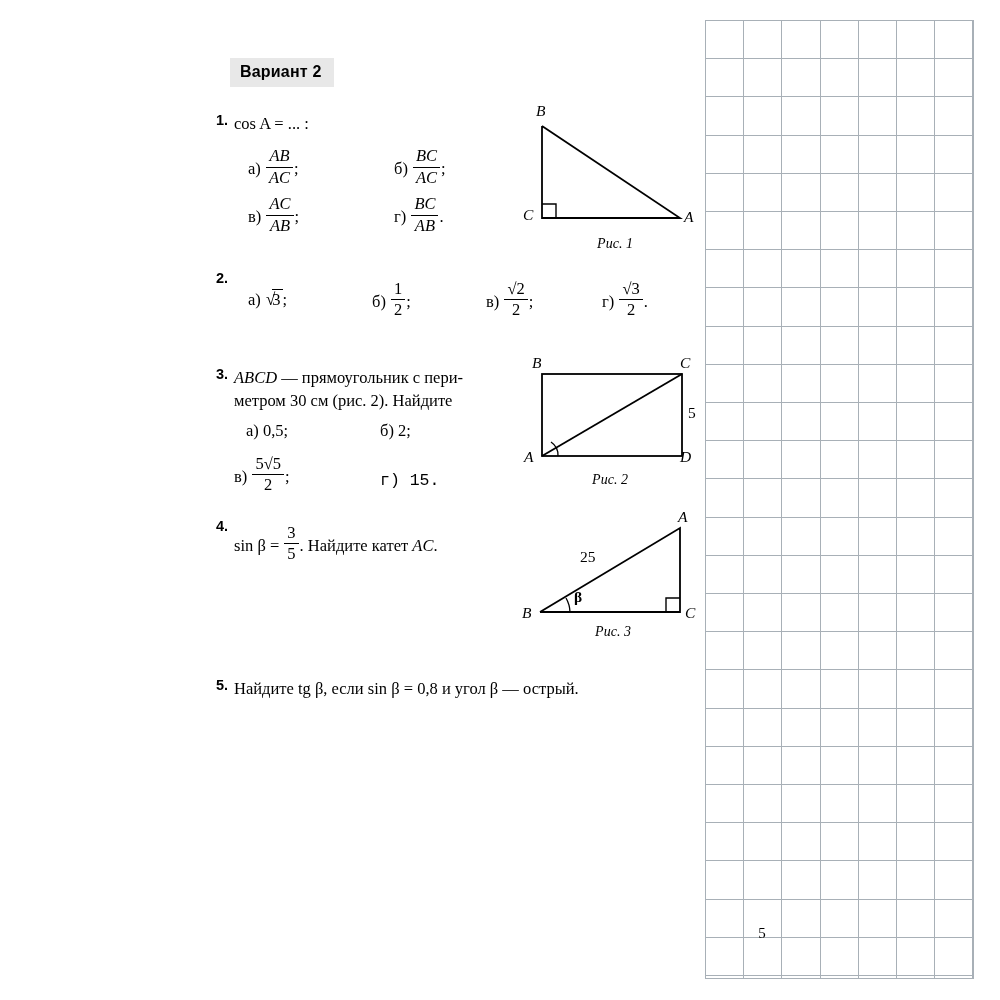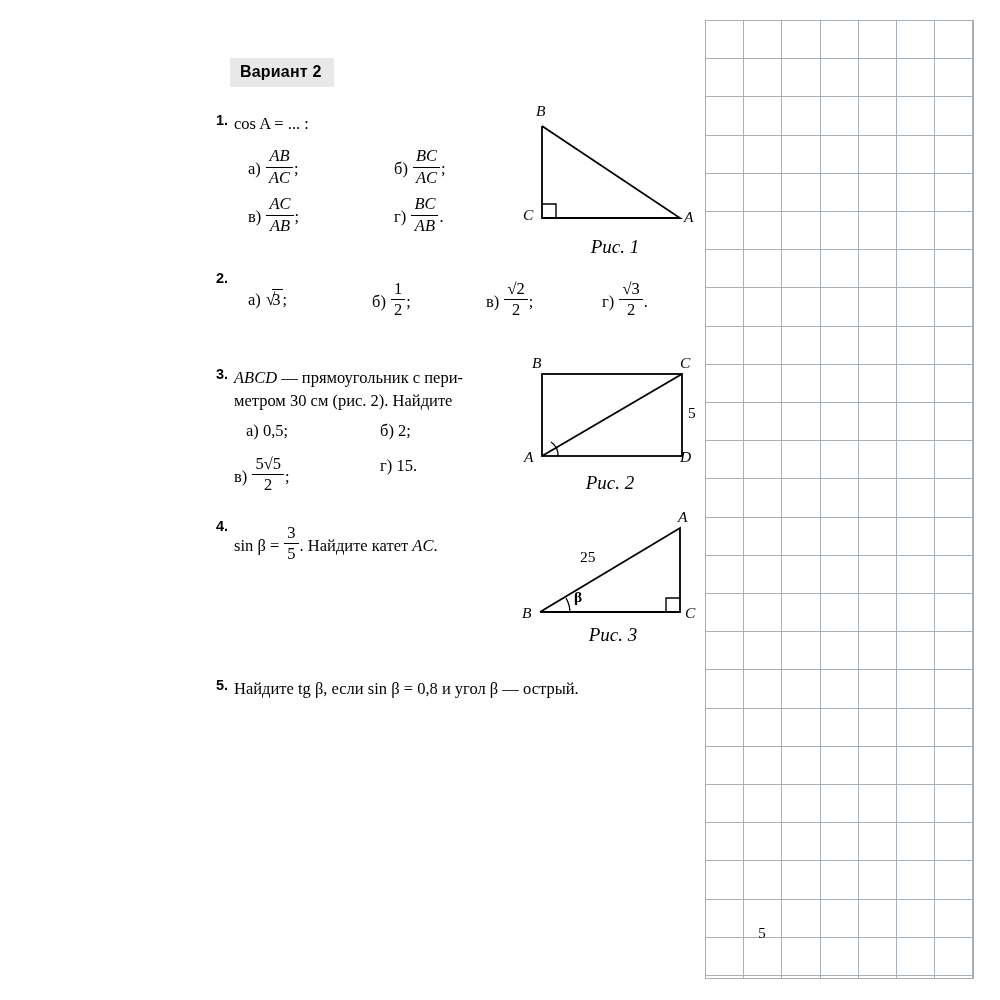--- a/index.html
+++ b/index.html
@@ -127,21 +127,21 @@
     white-space: nowrap;
   }
 
   
   .figure {
     position: absolute;
   }
   .fig-caption {
     position: absolute;
     font-style: italic;
-    font-size: 19px;
+    font-size: 14px;
     text-align: center;
   }
   .lbl {
     position: absolute;
     font-style: italic;
     font-size: 15.5px;
     font-family: "Liberation Serif", serif;
   }
   .lbl.up { font-style: normal; }
   svg { display: block; overflow: visible; }
@@ -231,21 +231,21 @@
           <span>0,5;</span>
         </div>
         <div class="opt" style="left:146px; top:2px;">
           <span>б)</span>
           <span>2;</span>
         </div>
         <div class="opt" style="left:0px; top:38px;">
           <span>в)</span>
           <span class="frac"><span class="num">5√5</span><span class="den">2</span></span><span>;</span>
         </div>
-        <div class="opt" style="left:146px; top:37px;">
+        <div class="opt" style="left:146px; top:52px;font-family:Liberation Mono, monospace;">
           <span>г)</span>
           <span>15.</span>
         </div>
       </div>
     </div>
   </div>
 
   <div class="figure" style="left:520px; top:362px; width:180px; height:140px;">
     <svg width="180" height="110" viewBox="0 0 180 110">
       <rect x="22" y="12" width="140" height="82" fill="none" stroke="#000" stroke-width="1.8"></rect>

